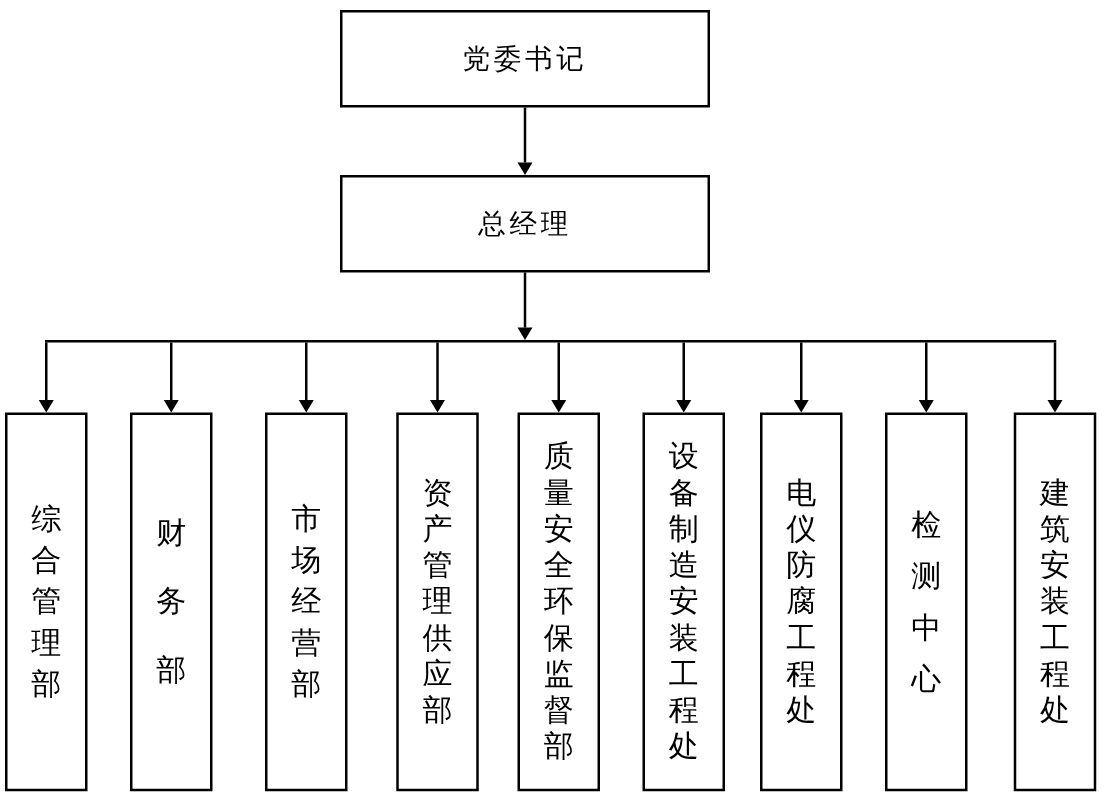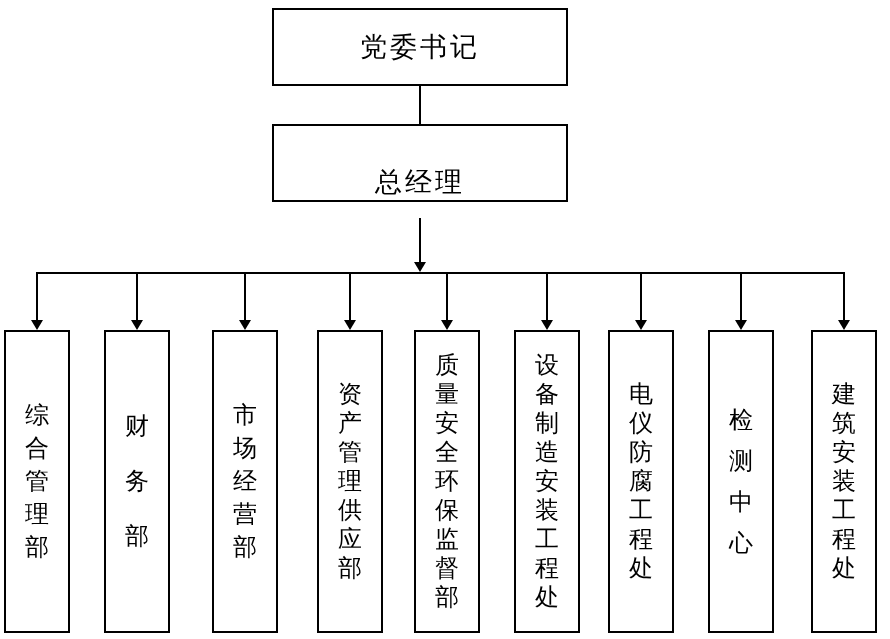--- a/index.html
+++ b/index.html
@@ -19,21 +19,21 @@
   .obox {
     position: absolute;
     box-sizing: border-box;
     border: 2px solid #000000;
     background: #ffffff;
     display: flex;
     align-items: center;
     justify-content: center;
   }
   .hbox {
-    font-size: 27px;
+    font-size: 22px;
     letter-spacing: 3px;
   }
   .dept-box {
     top: 330px;
     width: 66px;
     height: 303px;
     font-size: 24px;
   }
   .vtext {
     white-space: pre-line;
@@ -64,21 +64,21 @@
 
 <div id="stage">
 
   <div class="obox hbox" style="left:272px; top:8px; width:296px; height:78px;">
     <span>党委书记</span>
   </div>
 
   <div class="vline" style="left:419px; top:86px; height:44px;"></div>
   <div class="arrowhead" style="left:414px; top:130px;"></div>
 
-  <div class="obox hbox" style="left:272px; top:124px; width:296px; height:78px;align-items:flex-end;">
+  <div class="obox hbox" style="left:272px; top:140px; width:296px; height:78px;">
     <span>总经理</span>
   </div>
 
   <div class="vline" style="left:419px; top:218px; height:44px;"></div>
   <div class="arrowhead" style="left:414px; top:262px;"></div>
 
   <div class="hline" style="left:36px; top:272px; width:809px;"></div>
 
   <div class="vline" style="left:36px;  top:274px; height:46px;"></div>
   <div class="arrowhead" style="left:31px;  top:320px;"></div>

